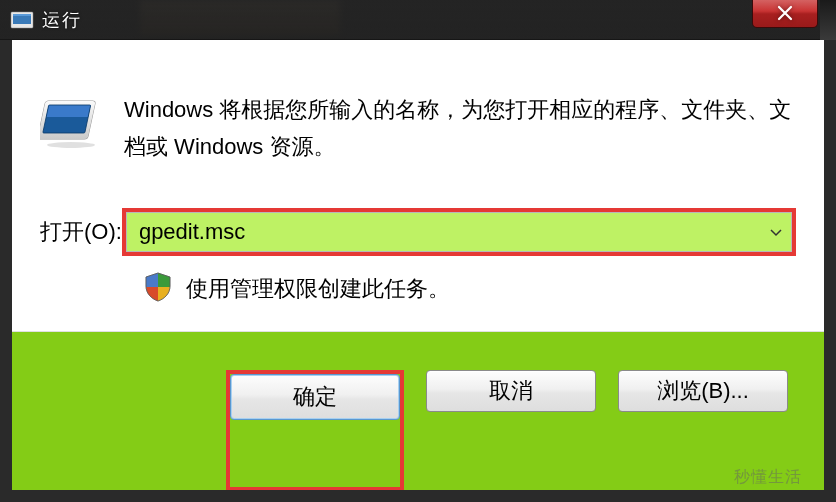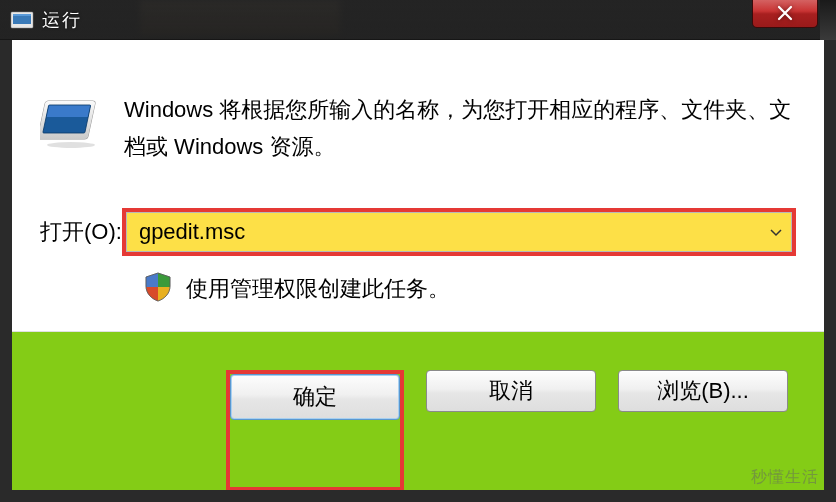--- a/index.html
+++ b/index.html
@@ -102,21 +102,21 @@
       height: 48px;
     }
     .combo-input {
       width: 100%;
       height: 100%;
       border: 1px solid #b8b8b8;
       padding: 4px 30px 4px 12px;
       font-size: 22px;
       font-family: inherit;
       outline: none;
-      background: #fde047;
+      background: #bef264;
     }
     .combo-arrow {
       position: absolute;
       right: 10px;
       top: 50%;
       transform: translateY(-50%);
       pointer-events: none;
     }
     .shield-row {
       display: flex;
@@ -154,21 +154,21 @@
       padding: 0;
     }
     .btn-default {
       border: 1px solid #5a98d0;
       box-shadow: inset 0 0 0 1px #a8d0f0, inset 0 1px 0 #fff;
       width: 170px;
       height: 46px;
     }
     .watermark {
       position: absolute;
-      right: 5px;
+      right: 22px;
       bottom: 2px;
       font-size: 16px;
       color: rgba(100,100,100,0.5);
       letter-spacing: 1px;
       margin-left: 40px;
     }
   </style>
 </head>
 <body>
 

